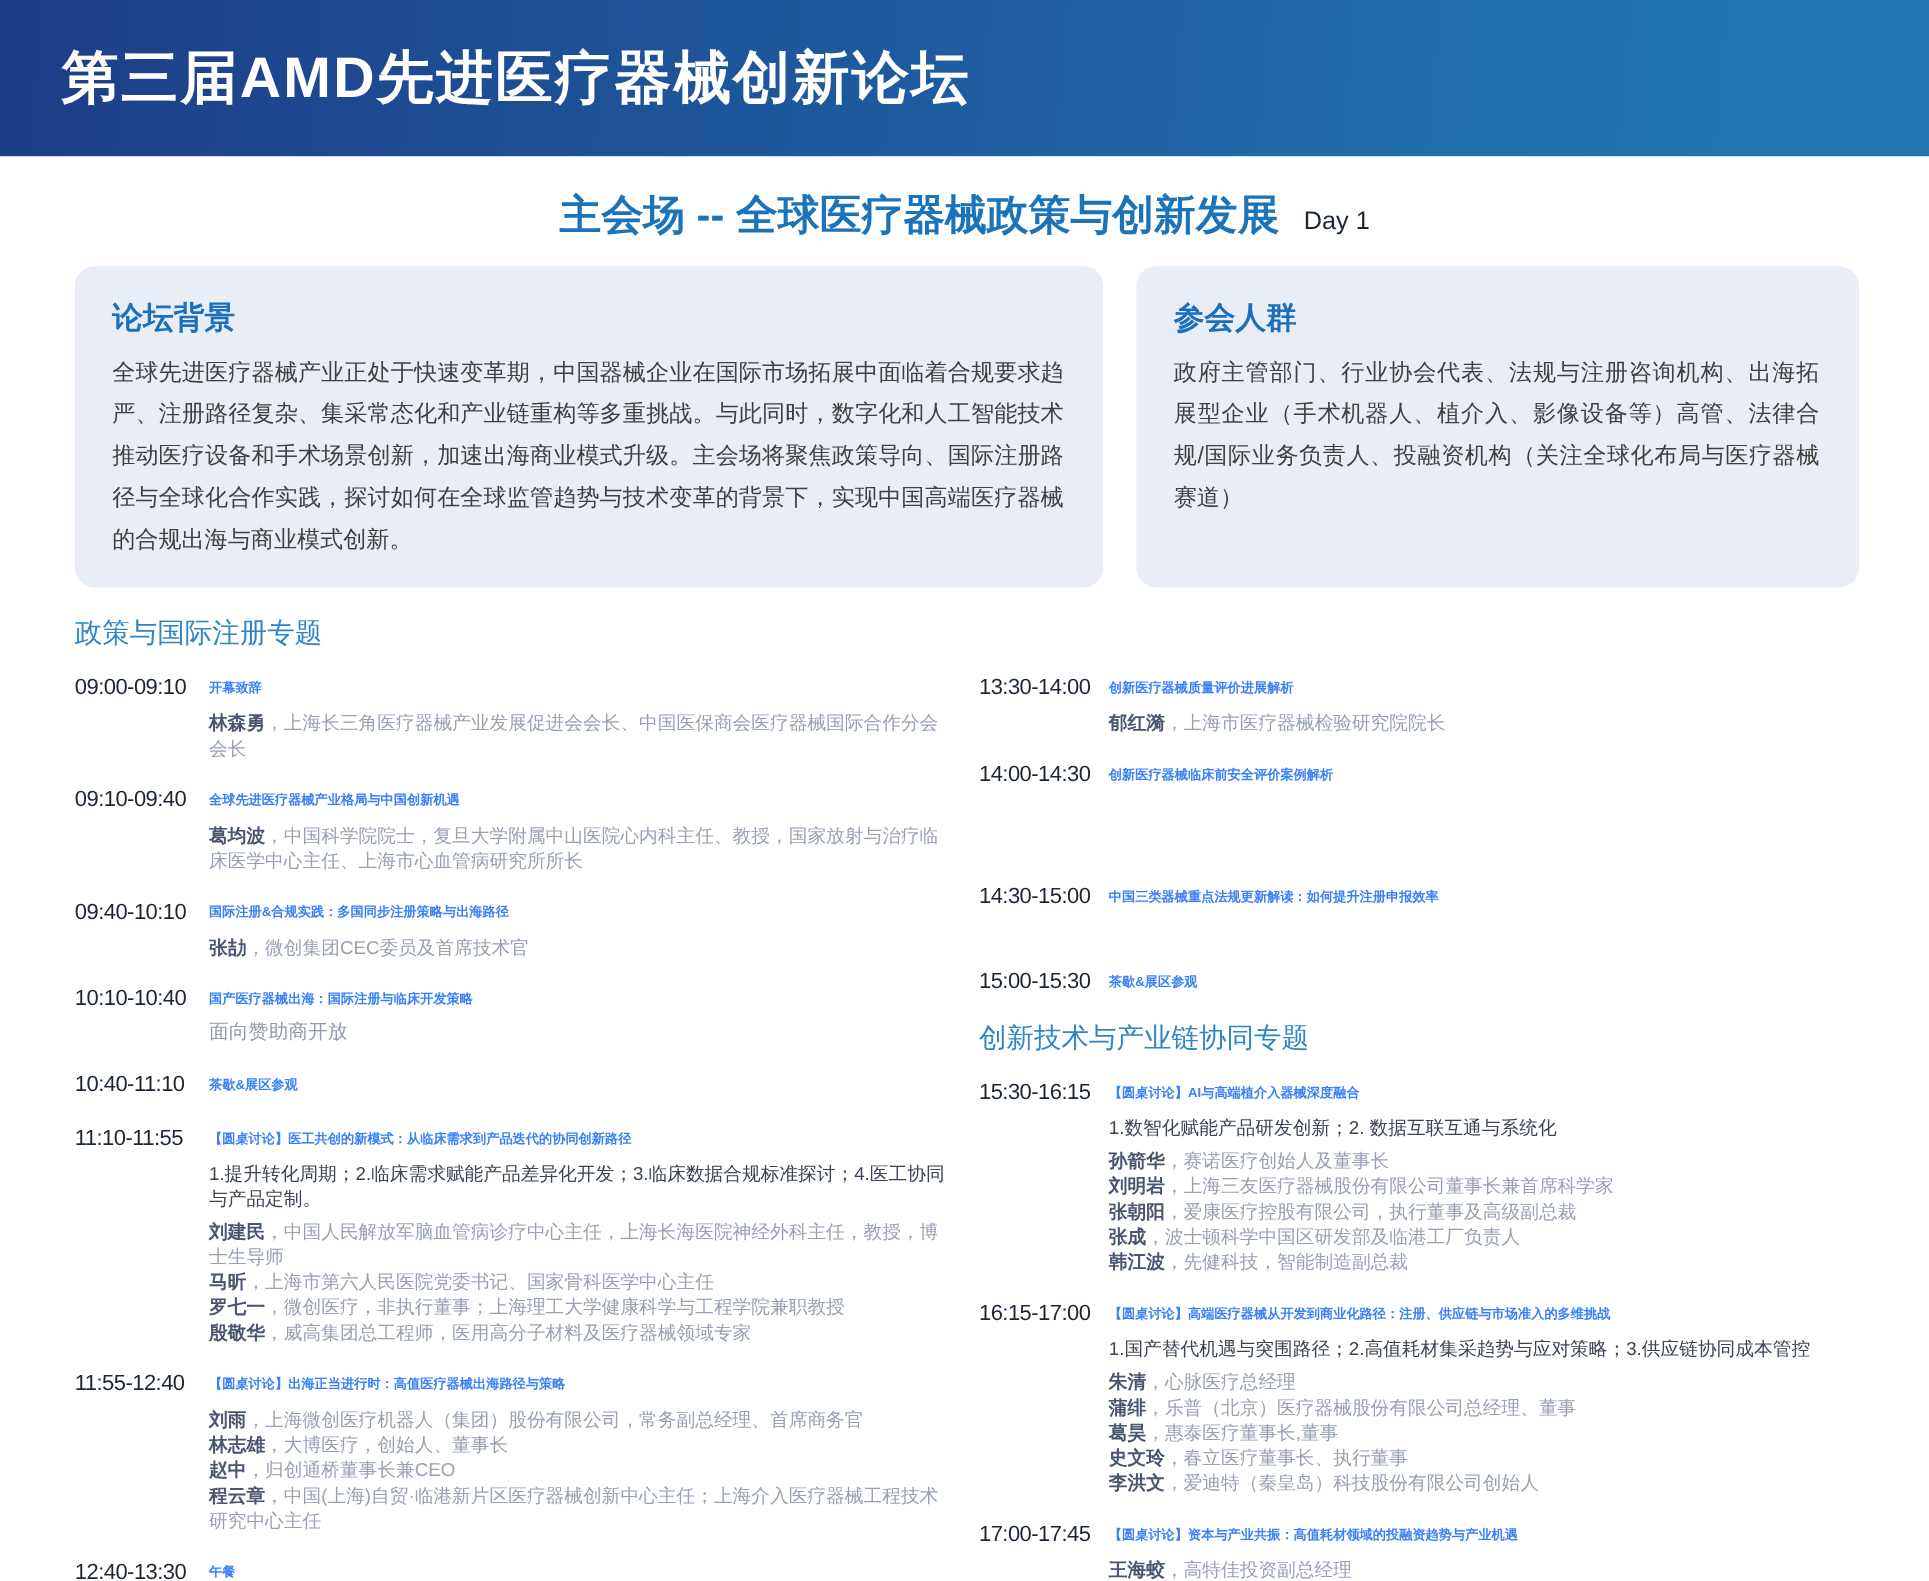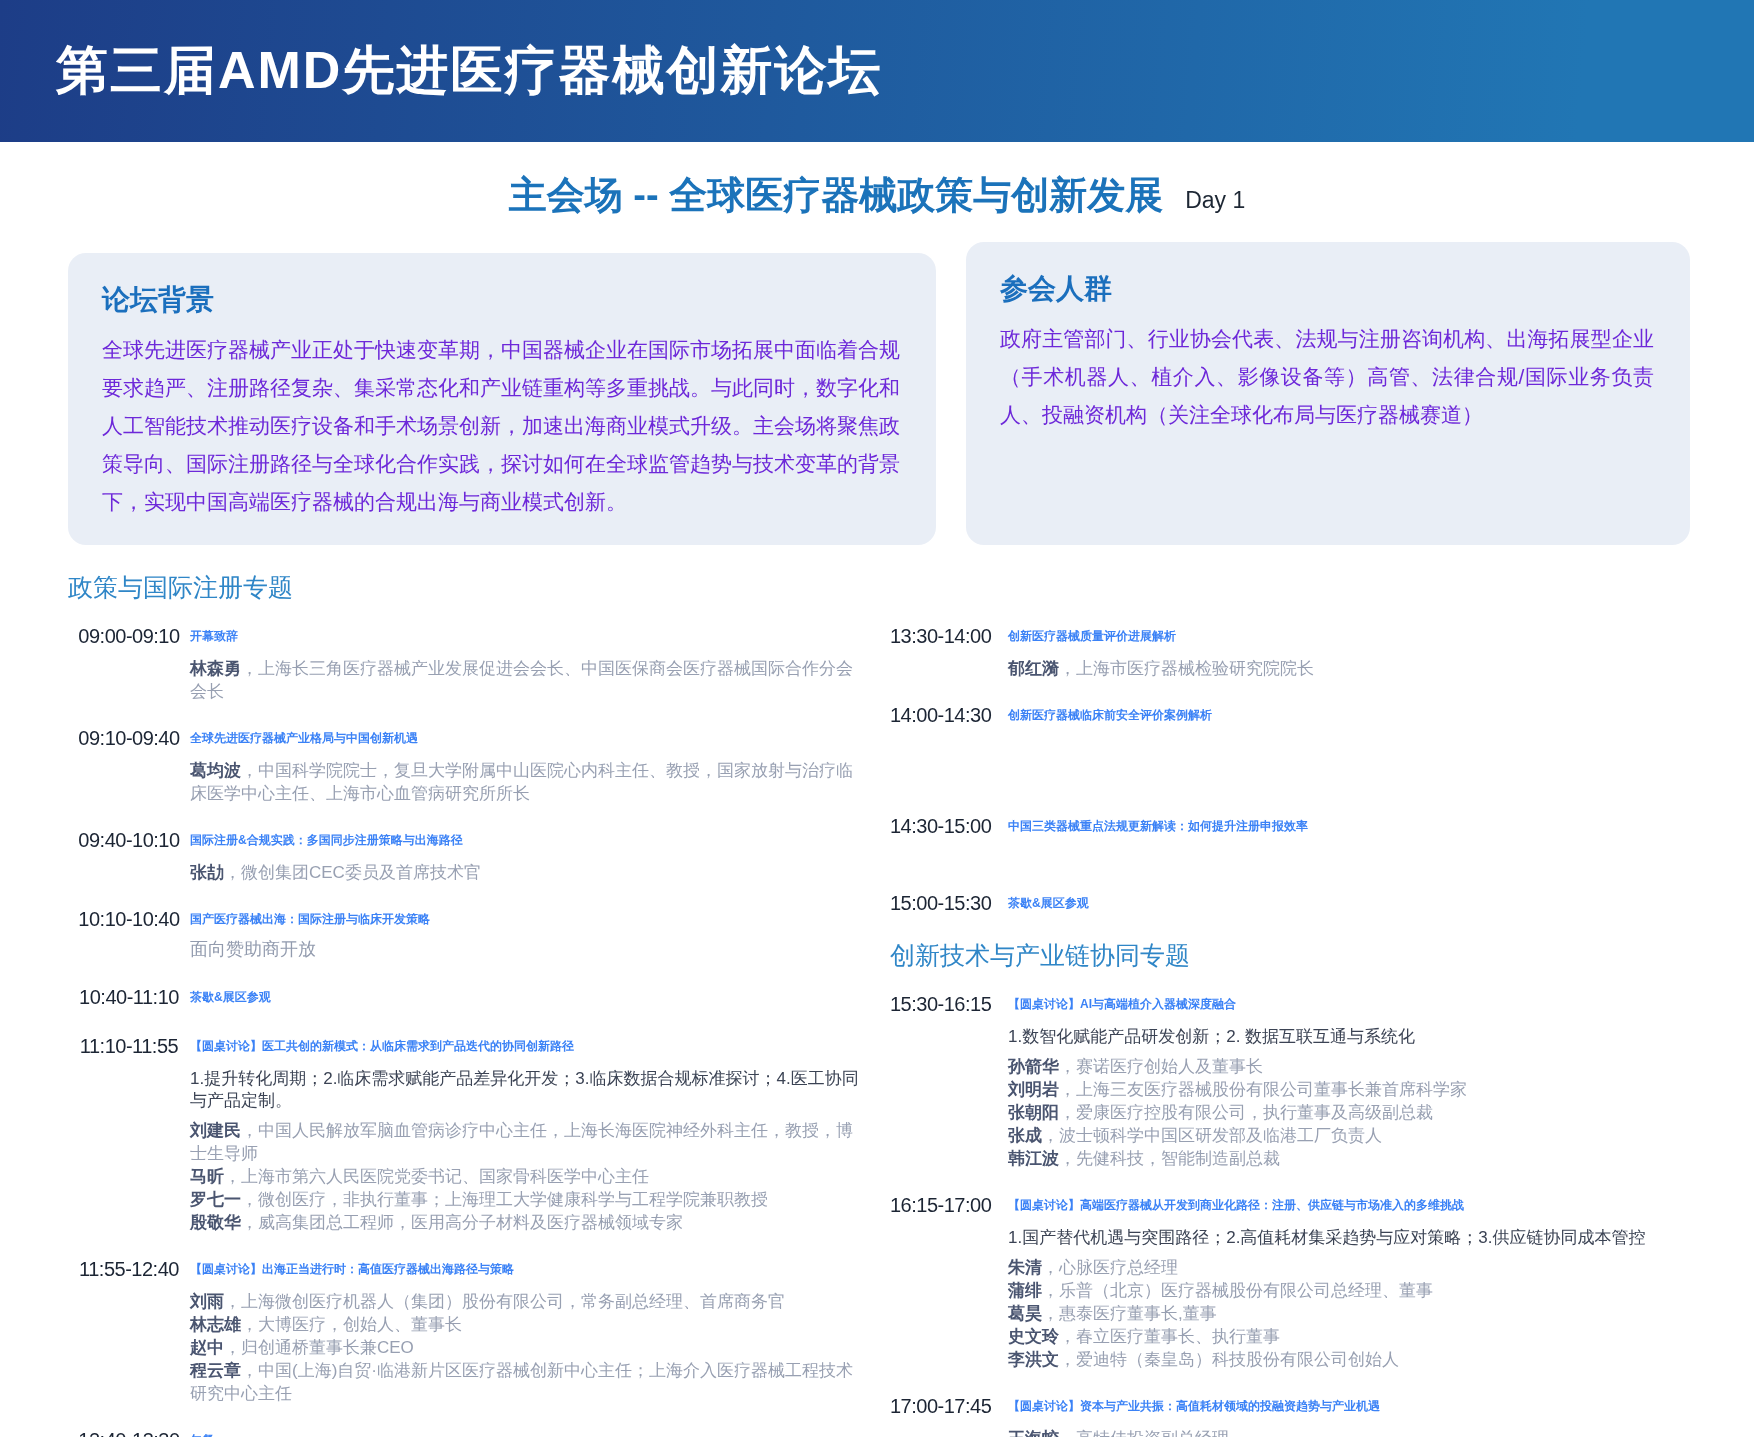--- a/index.html
+++ b/index.html
@@ -13,34 +13,34 @@
   .banner h1 { color:#ffffff; font-size:52px; font-weight:bold; letter-spacing:2px; }
 
   
   .subtitle-row { display:flex; justify-content:center; align-items:baseline; gap:22px; margin-top:28px; height:50px; }
   .subtitle { color:#1b73ba; font-size:38px; font-weight:bold; }
   .day-label { color:#1d2734; font-size:23px; }
 
   
   .boxes { display:flex; gap:30px; padding:0 64px 0 68px; margin-top:22px; }
   .box { background:#e9eef6; border-radius:18px; padding:24px 36px 24px 34px; }
-  .box-left { width:868px; flex:none;margin-top:11px; }
+  .box-left { width:935px; flex:none; }
   .box-right { flex:1; }
   .box h2 { color:#1b6fbd; font-size:28px; font-weight:bold; margin:4px 0 12px; }
-  .box p { color:#6d28d9; font-size:21px; line-height:38px; text-align:justify; }
+  .box p { color:#404040; font-size:21px; line-height:38px; text-align:justify; }
 
   
   .agenda { display:flex; padding-left:68px; margin-top:26px; }
   .col { flex:none; }
   .col-left { width:792px; }
   .col-right { width:850px; margin-left:30px; padding-top:52px; }
   .section-header { color:#2f86c7; font-size:25px; font-weight:normal; line-height:32px; margin-bottom:20px; }
   .item { display:flex; margin-bottom:22px; }
   .time { flex:none; font-size:20px; color:#1c2534; letter-spacing:-0.5px; line-height:26px; padding-top:0; }
-  .col-left .time { width:122px;text-align:center; }
+  .col-left .time { width:122px; }
   .col-right .time { width:118px; }
   .content { flex:1; min-width:0; }
   .title { font-size:12px; font-weight:bold; color:#3b82f6; line-height:27px; }
   .note { font-size:18px; color:#929bae; line-height:25px; margin-top:4px; }
   .topics { font-size:17px; color:#3b4354; line-height:22px; margin-top:8px; }
   .speakers { margin-top:7px; }
   .speaker { font-size:17px; line-height:23px; }
   .sp-name { font-weight:bold; color:#4a5570; }
   .sp-desc { color:#98a0b2; }
 </style>

